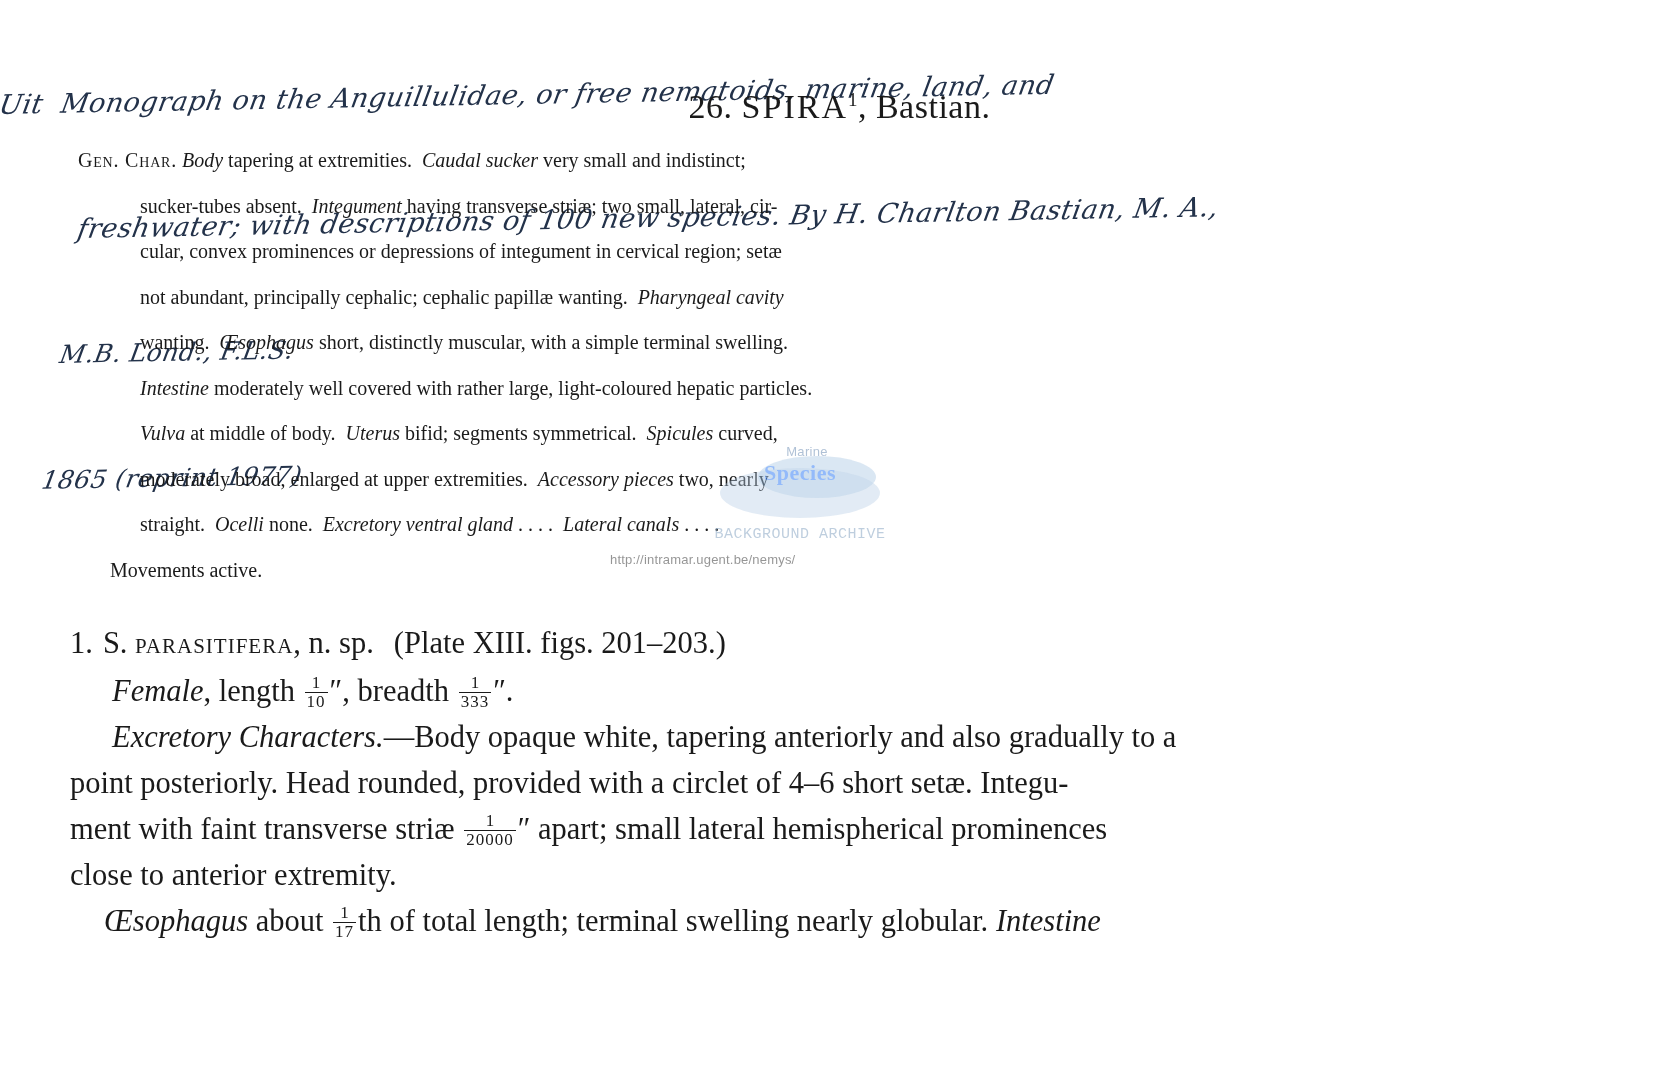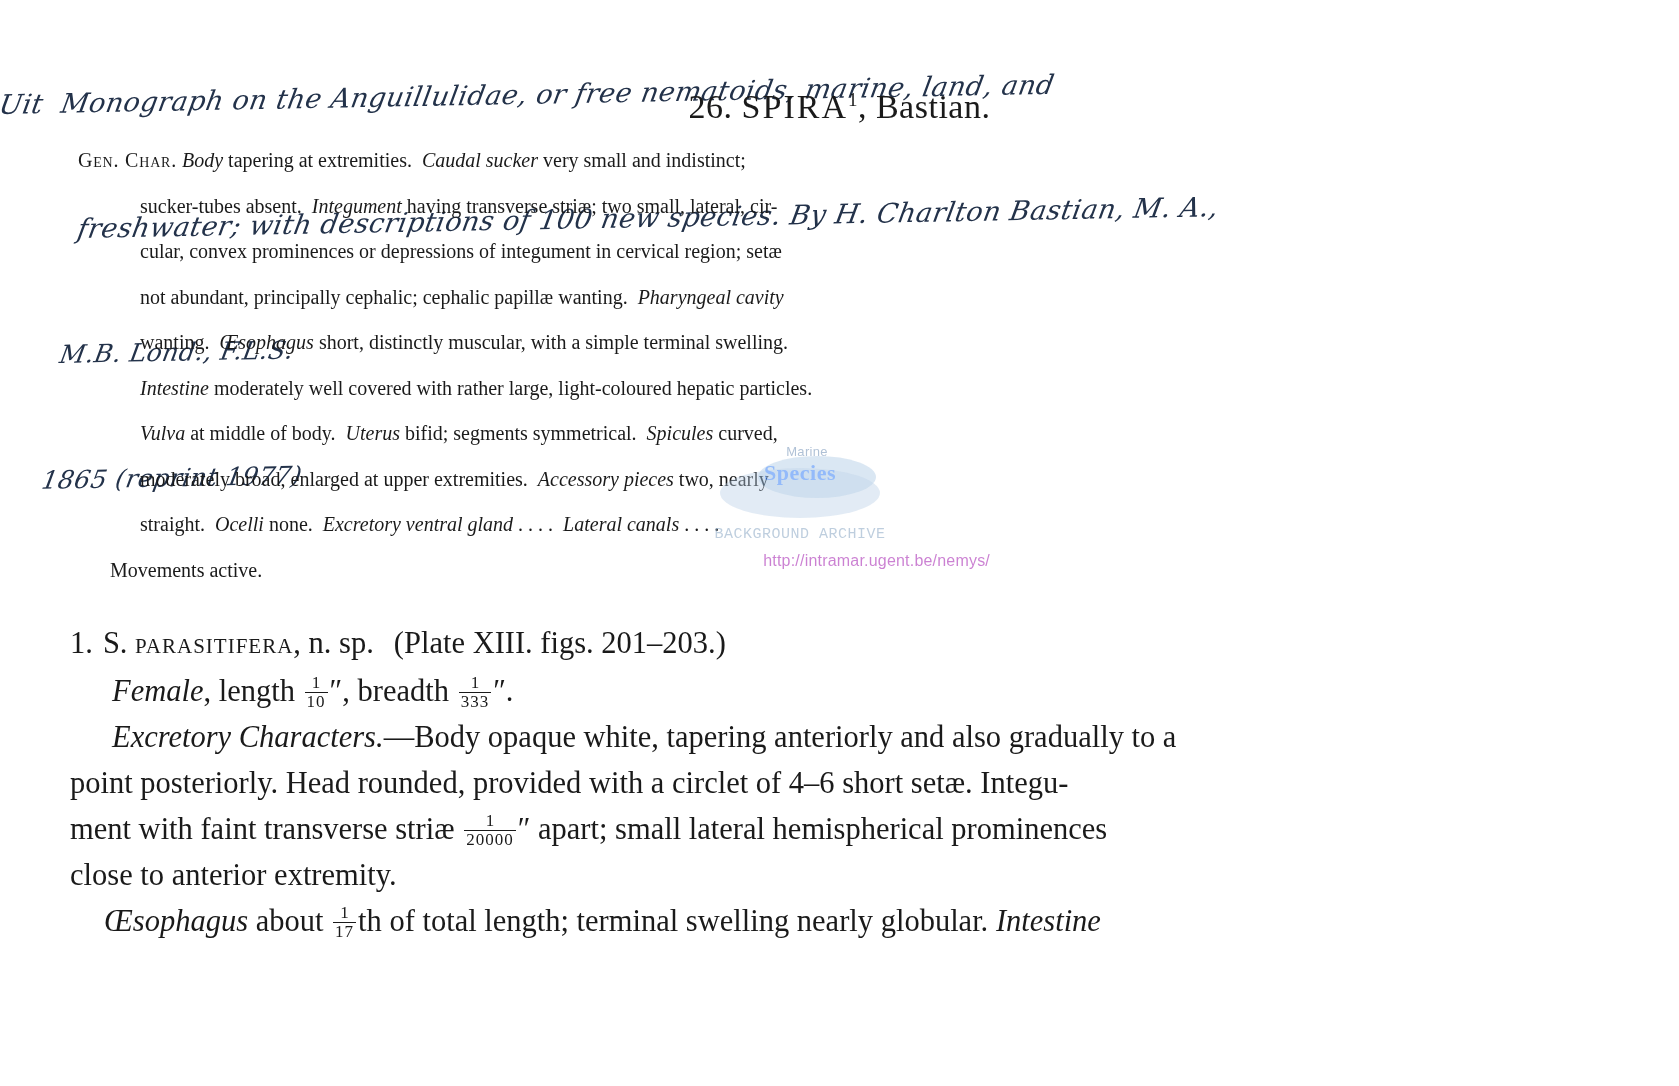--- a/index.html
+++ b/index.html
@@ -198,24 +198,24 @@
     font-family: Liberation Mono, monospace;
     font-size: 15px;
     color: #8aa7c4;
     letter-spacing: 0.5px;
   }
   .wm-url {
     position: absolute;
     top: 122px;
     left: 0;
     width: 380px;
-    text-align: right;
+    text-align: left;
     font-family: "Liberation Sans", sans-serif;
-    font-size: 16px;
-    color: #a21caf;
+    font-size: 13px;
+    color: #404040;
     letter-spacing: 0.2px;
   }
 </style>
 </head>
 <body>
 
 <div class="handwriting">
   <span class="hw-line hw-line-1">Uit  Monograph on the Anguillulidae, or free nematoids, marine, land, and</span>
   <span class="hw-line hw-line-2">freshwater; with descriptions of 100 new species. By H. Charlton Bastian, M. A.,</span>
   <span class="hw-line hw-line-3">M.B. Lond., F.L.S.</span>

